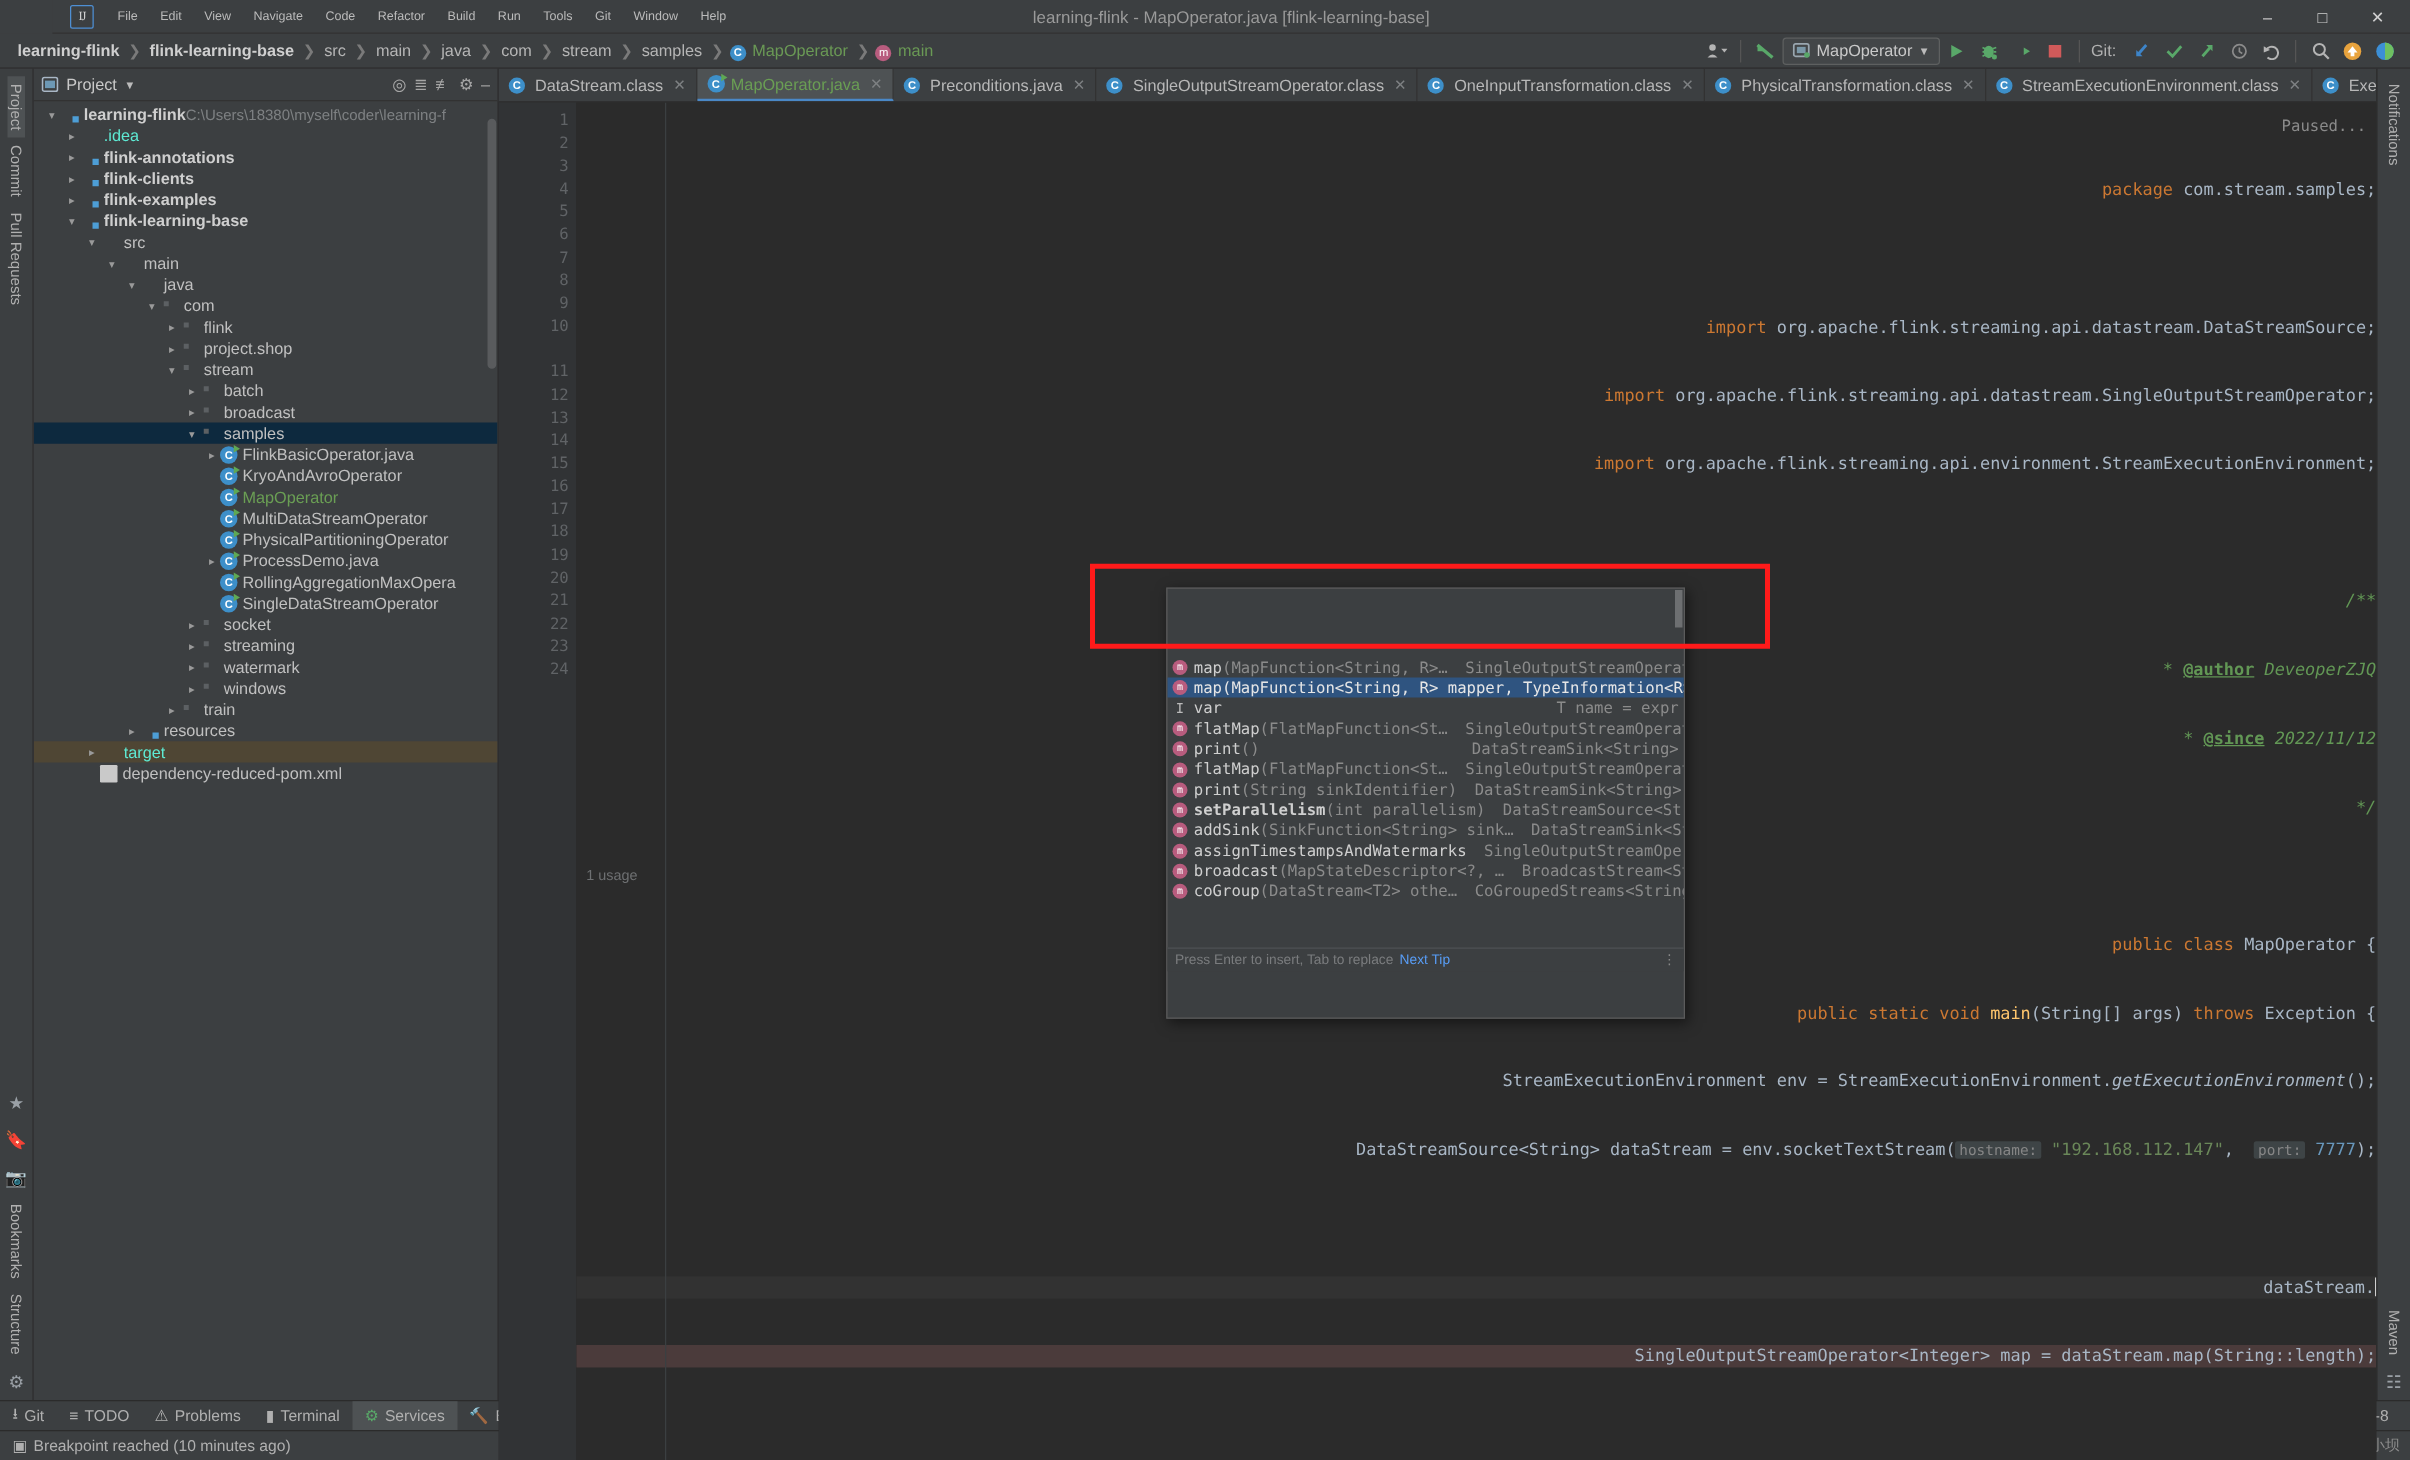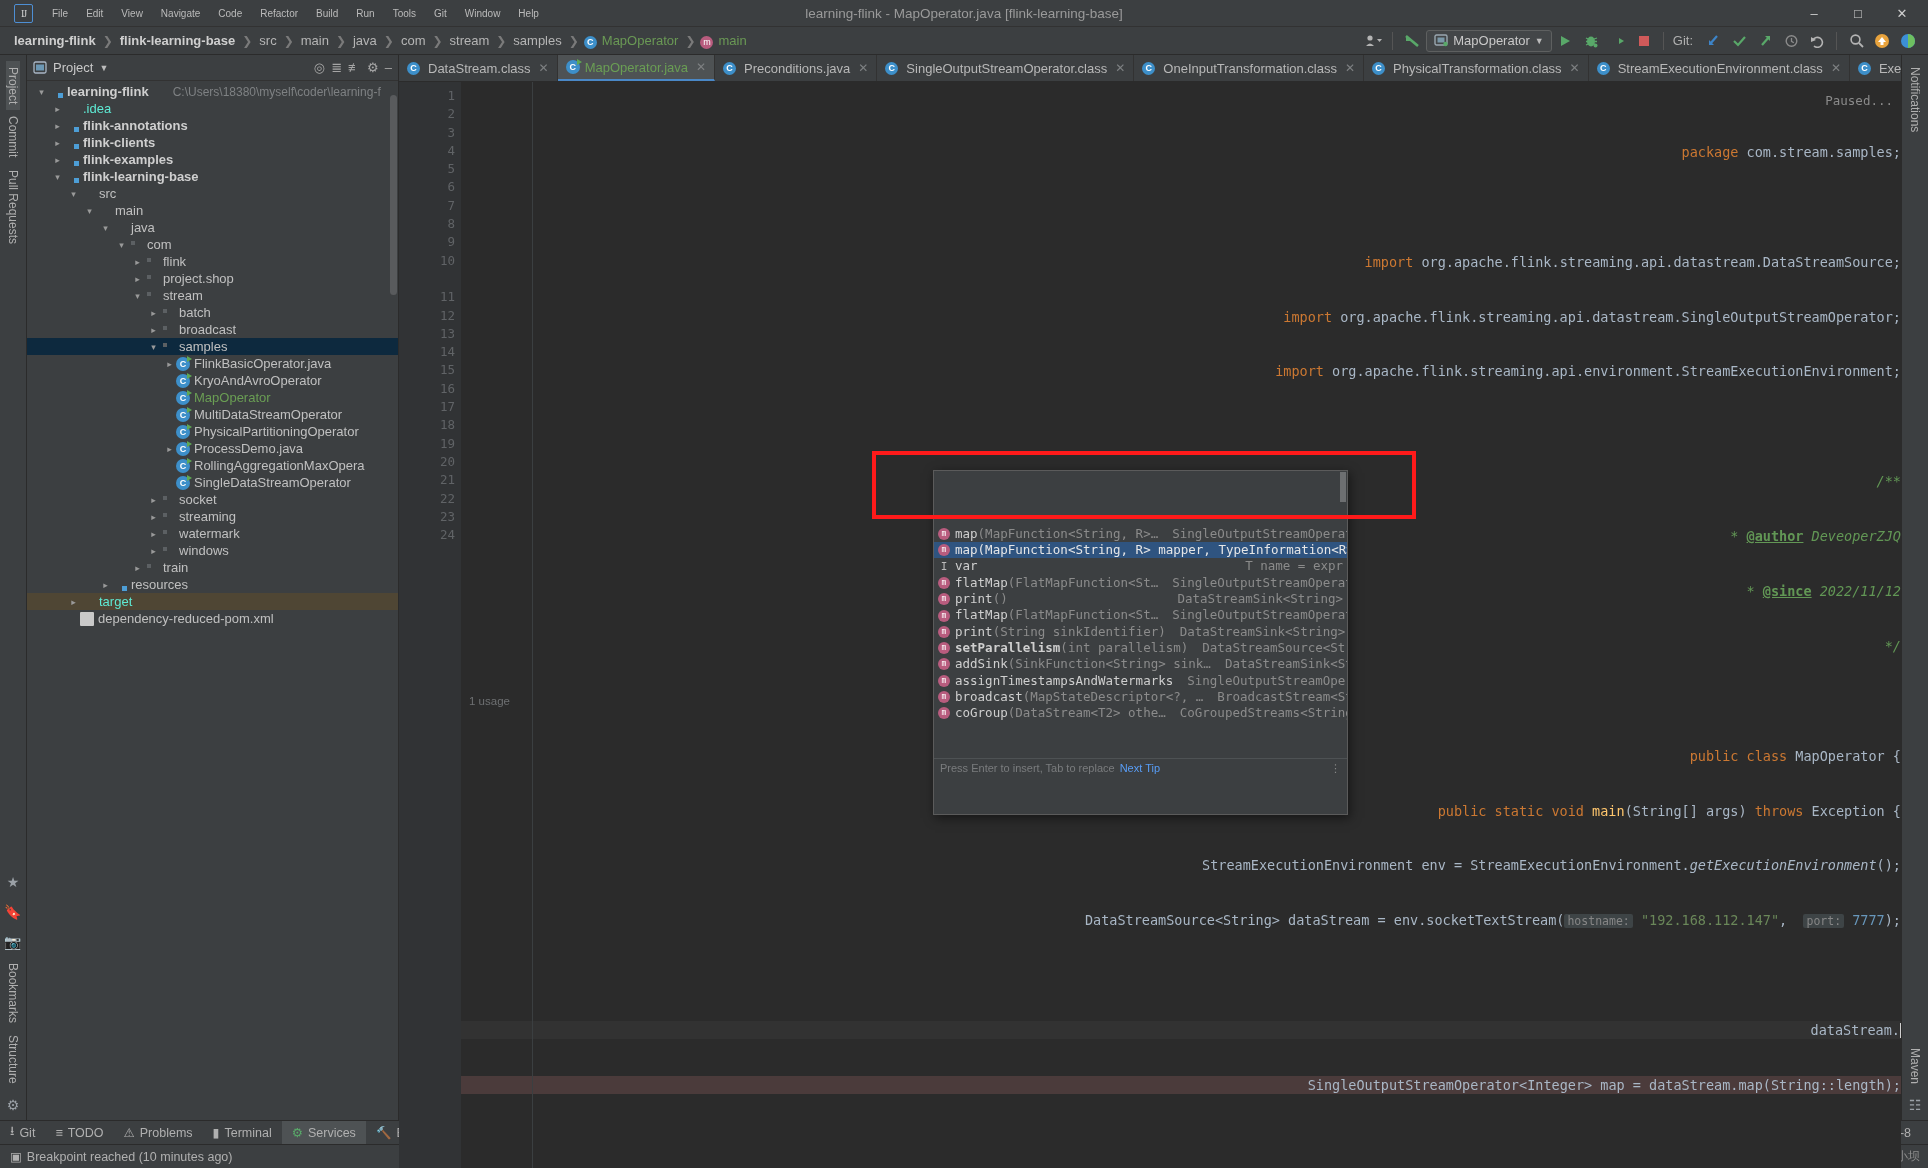--- a/index.html
+++ b/index.html
@@ -9,21 +9,21 @@
     font-family: "Liberation Sans", sans-serif;
     font-size: 13px;
     color: #bbbbbb;
     overflow: hidden;
   }
   .app { position: relative; width: 1928px; height: 1168px; display: flex; flex-direction: column; }
 
   
   .titlebar {
     height: 27px; background: #3c3f41; display: flex; align-items: center;
-    border-bottom: 1px solid #323232; flex: 0 0 27px; position: relative;
+    border-bottom: 1px solid #323232; flex: 0 0 27px; position: relative; margin-left: 42px;
   }
   .ij-logo {
     width: 19px; height: 19px; margin-left: 14px; margin-right: 10px;
     border: 1.5px solid #4e8fd4; border-radius: 2px; background: #3c3f41;
     font-size: 10px; color: #d0d0d0; display: flex; align-items: center; justify-content: center;
     font-family: "Liberation Serif", serif; letter-spacing: -1px;
   }
   .menubar { display: flex; align-items: center; gap: 0px; }
   .menu-item {
     padding: 3px 9px; font-size: 10px; color: #bbbbbb; cursor: default;
@@ -117,21 +117,21 @@
     width:14px;height:14px;border-radius:50%;background:#3d8fc9;color:#fff;
     font-size:9px;line-height:14px;text-align:center;font-weight:bold;margin-right:4px;flex:0 0 14px;
     position:relative;
   }
   .jicon::after{content:'';position:absolute;right:-2px;top:-1px;border-left:5px solid #5fa854;border-top:3px solid transparent;border-bottom:3px solid transparent;}
   .xicon{width:14px;height:14px;background:#c9c9c9;margin-right:4px;flex:0 0 14px;border-radius:1px;}
   .tlabel { color: #c0c0c0; }
   .tlabel.bold { font-weight: bold; color: #cfcfcf; }
   .tlabel.green { color: #6a9e54; }
   .tlabel.yellow { color: #5eead4; }
-  .tpath { color: #7e8183; font-size: 12px; margin-left: 24px; }
+  .tpath { color: #7e8183; font-size: 12px; margin-left: 0; }
   .vsb { position:absolute; right:1px; top:14px; width:7px; height:200px; background:#595b5d; border-radius:4px;}
 
   
   .editor { flex: 1 1 auto; display: flex; flex-direction: column; min-width:0; background:#2b2b2b; }
   .tabbar { height: 27px; background: #3c3f41; display: flex; align-items: stretch; flex:0 0 27px;
             border-bottom:1px solid #2b2b2b; overflow:hidden; }
   .tab { display: flex; align-items: center; gap: 5px; padding: 0 8px; font-size: 13px;
          color: #b8b8b8; border-right: 1px solid #323232; white-space: nowrap; }
   .tab.active { background: #4e5254; border-bottom: 2px solid #4a88c7; }
   .tab .tname.green { color: #6a9e54; }

